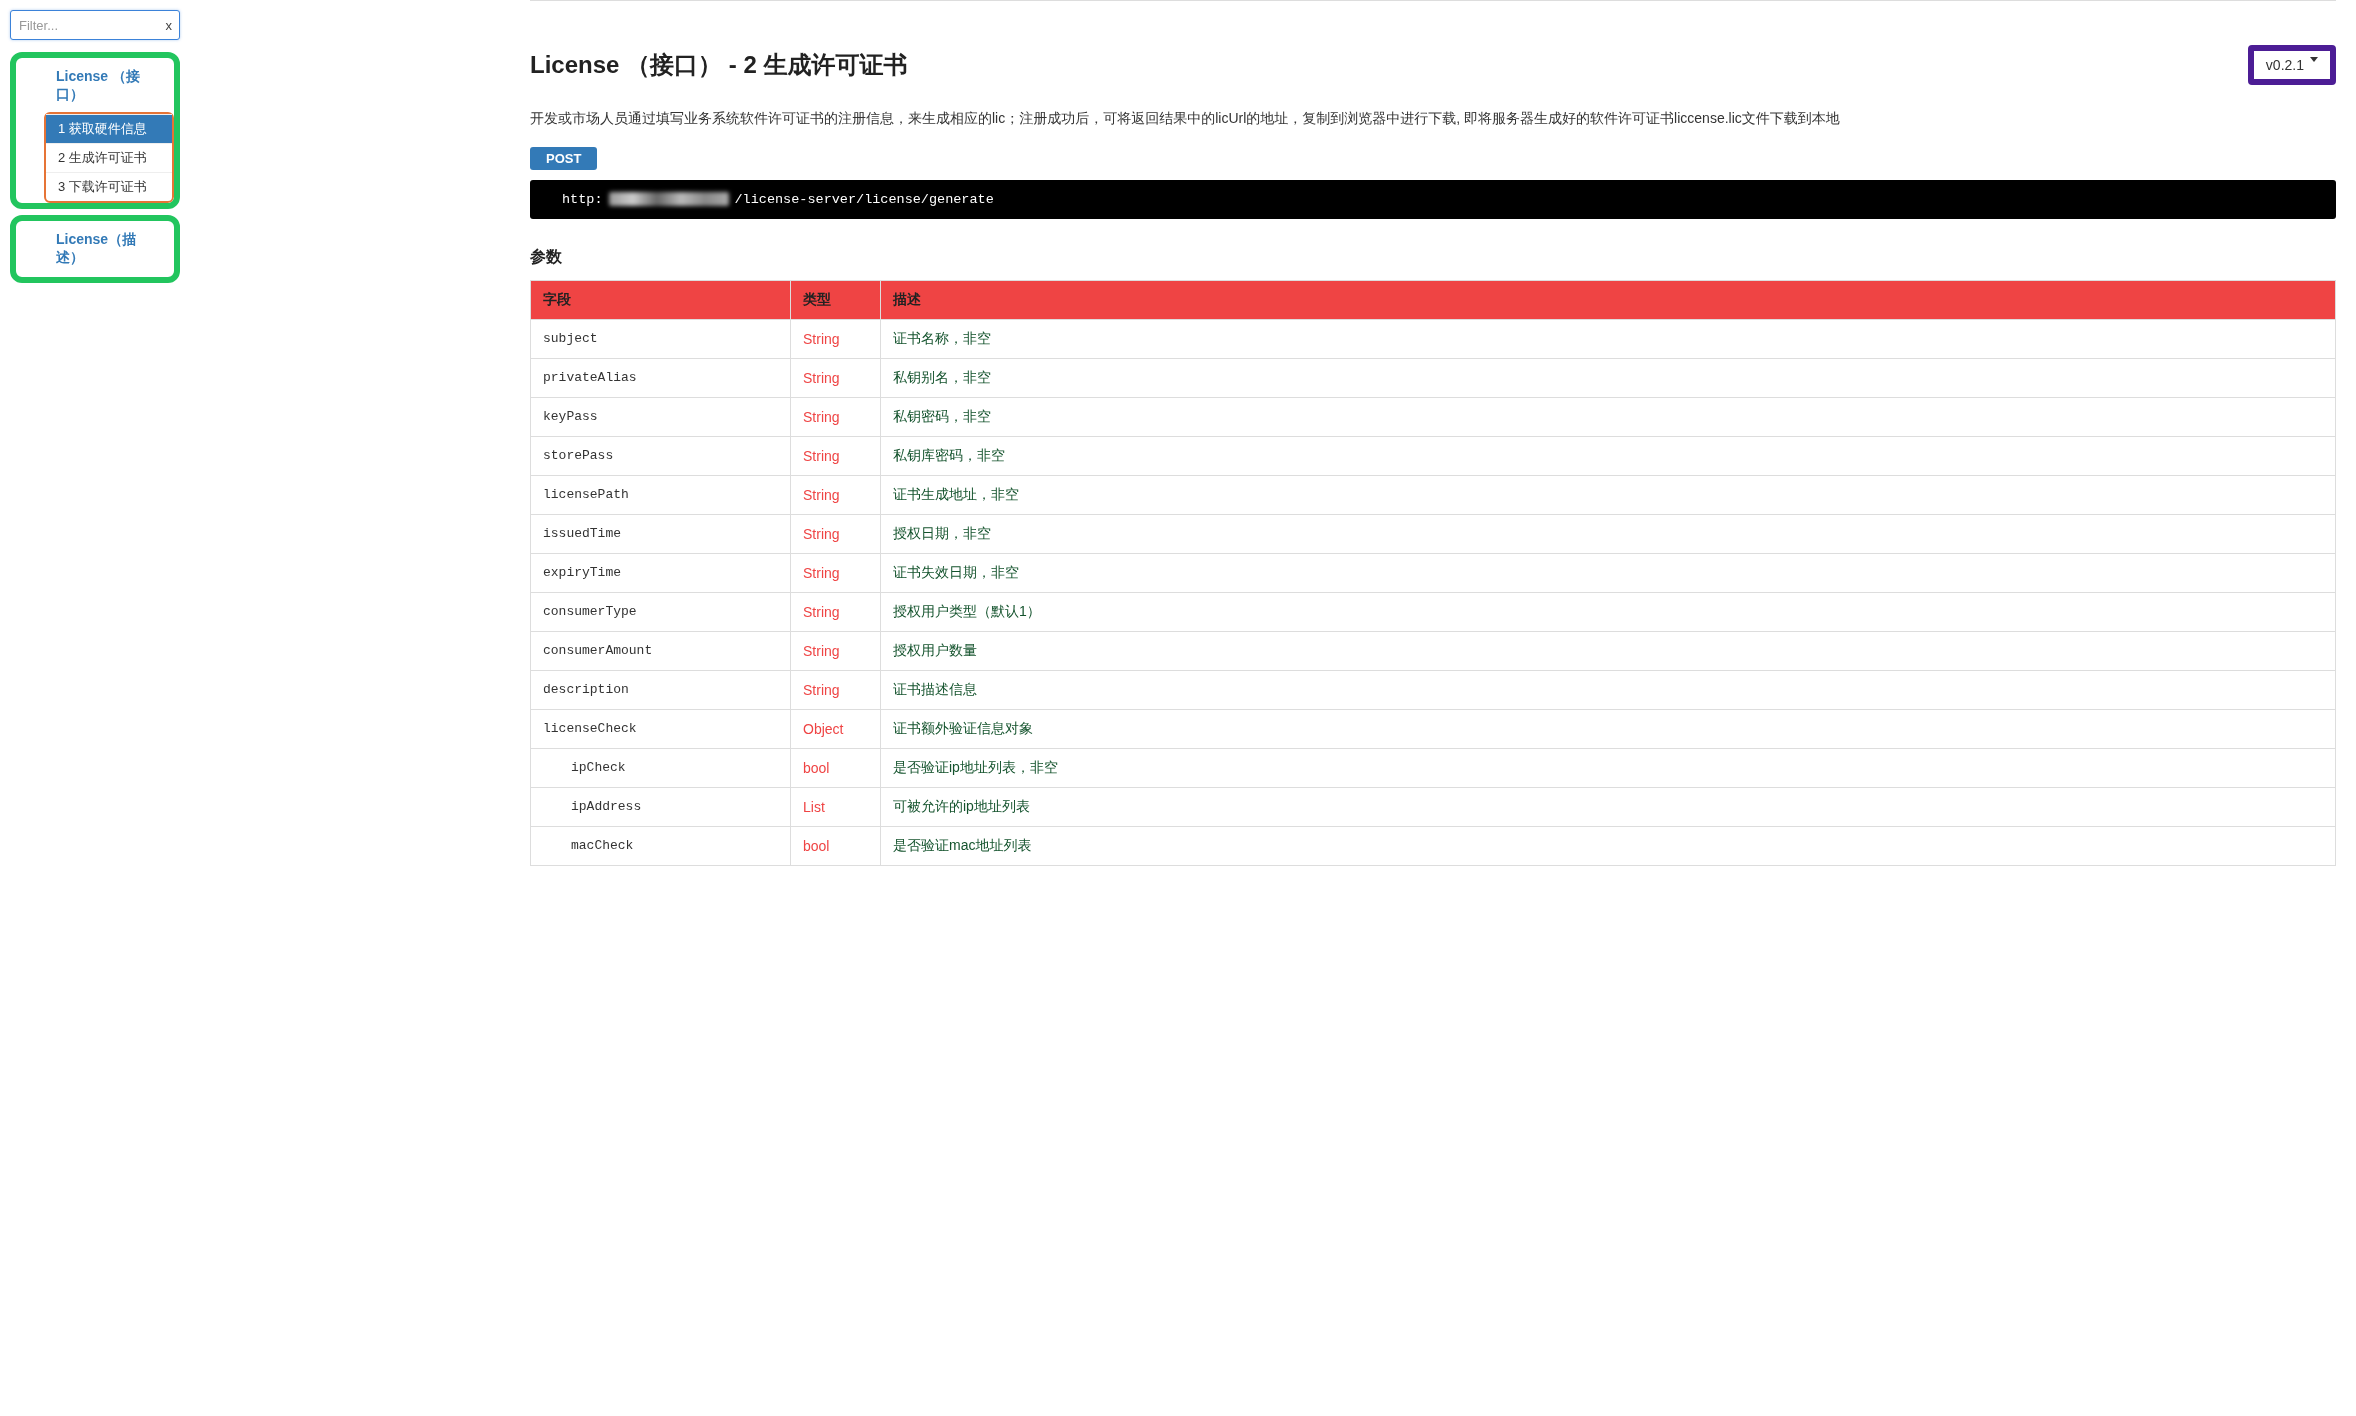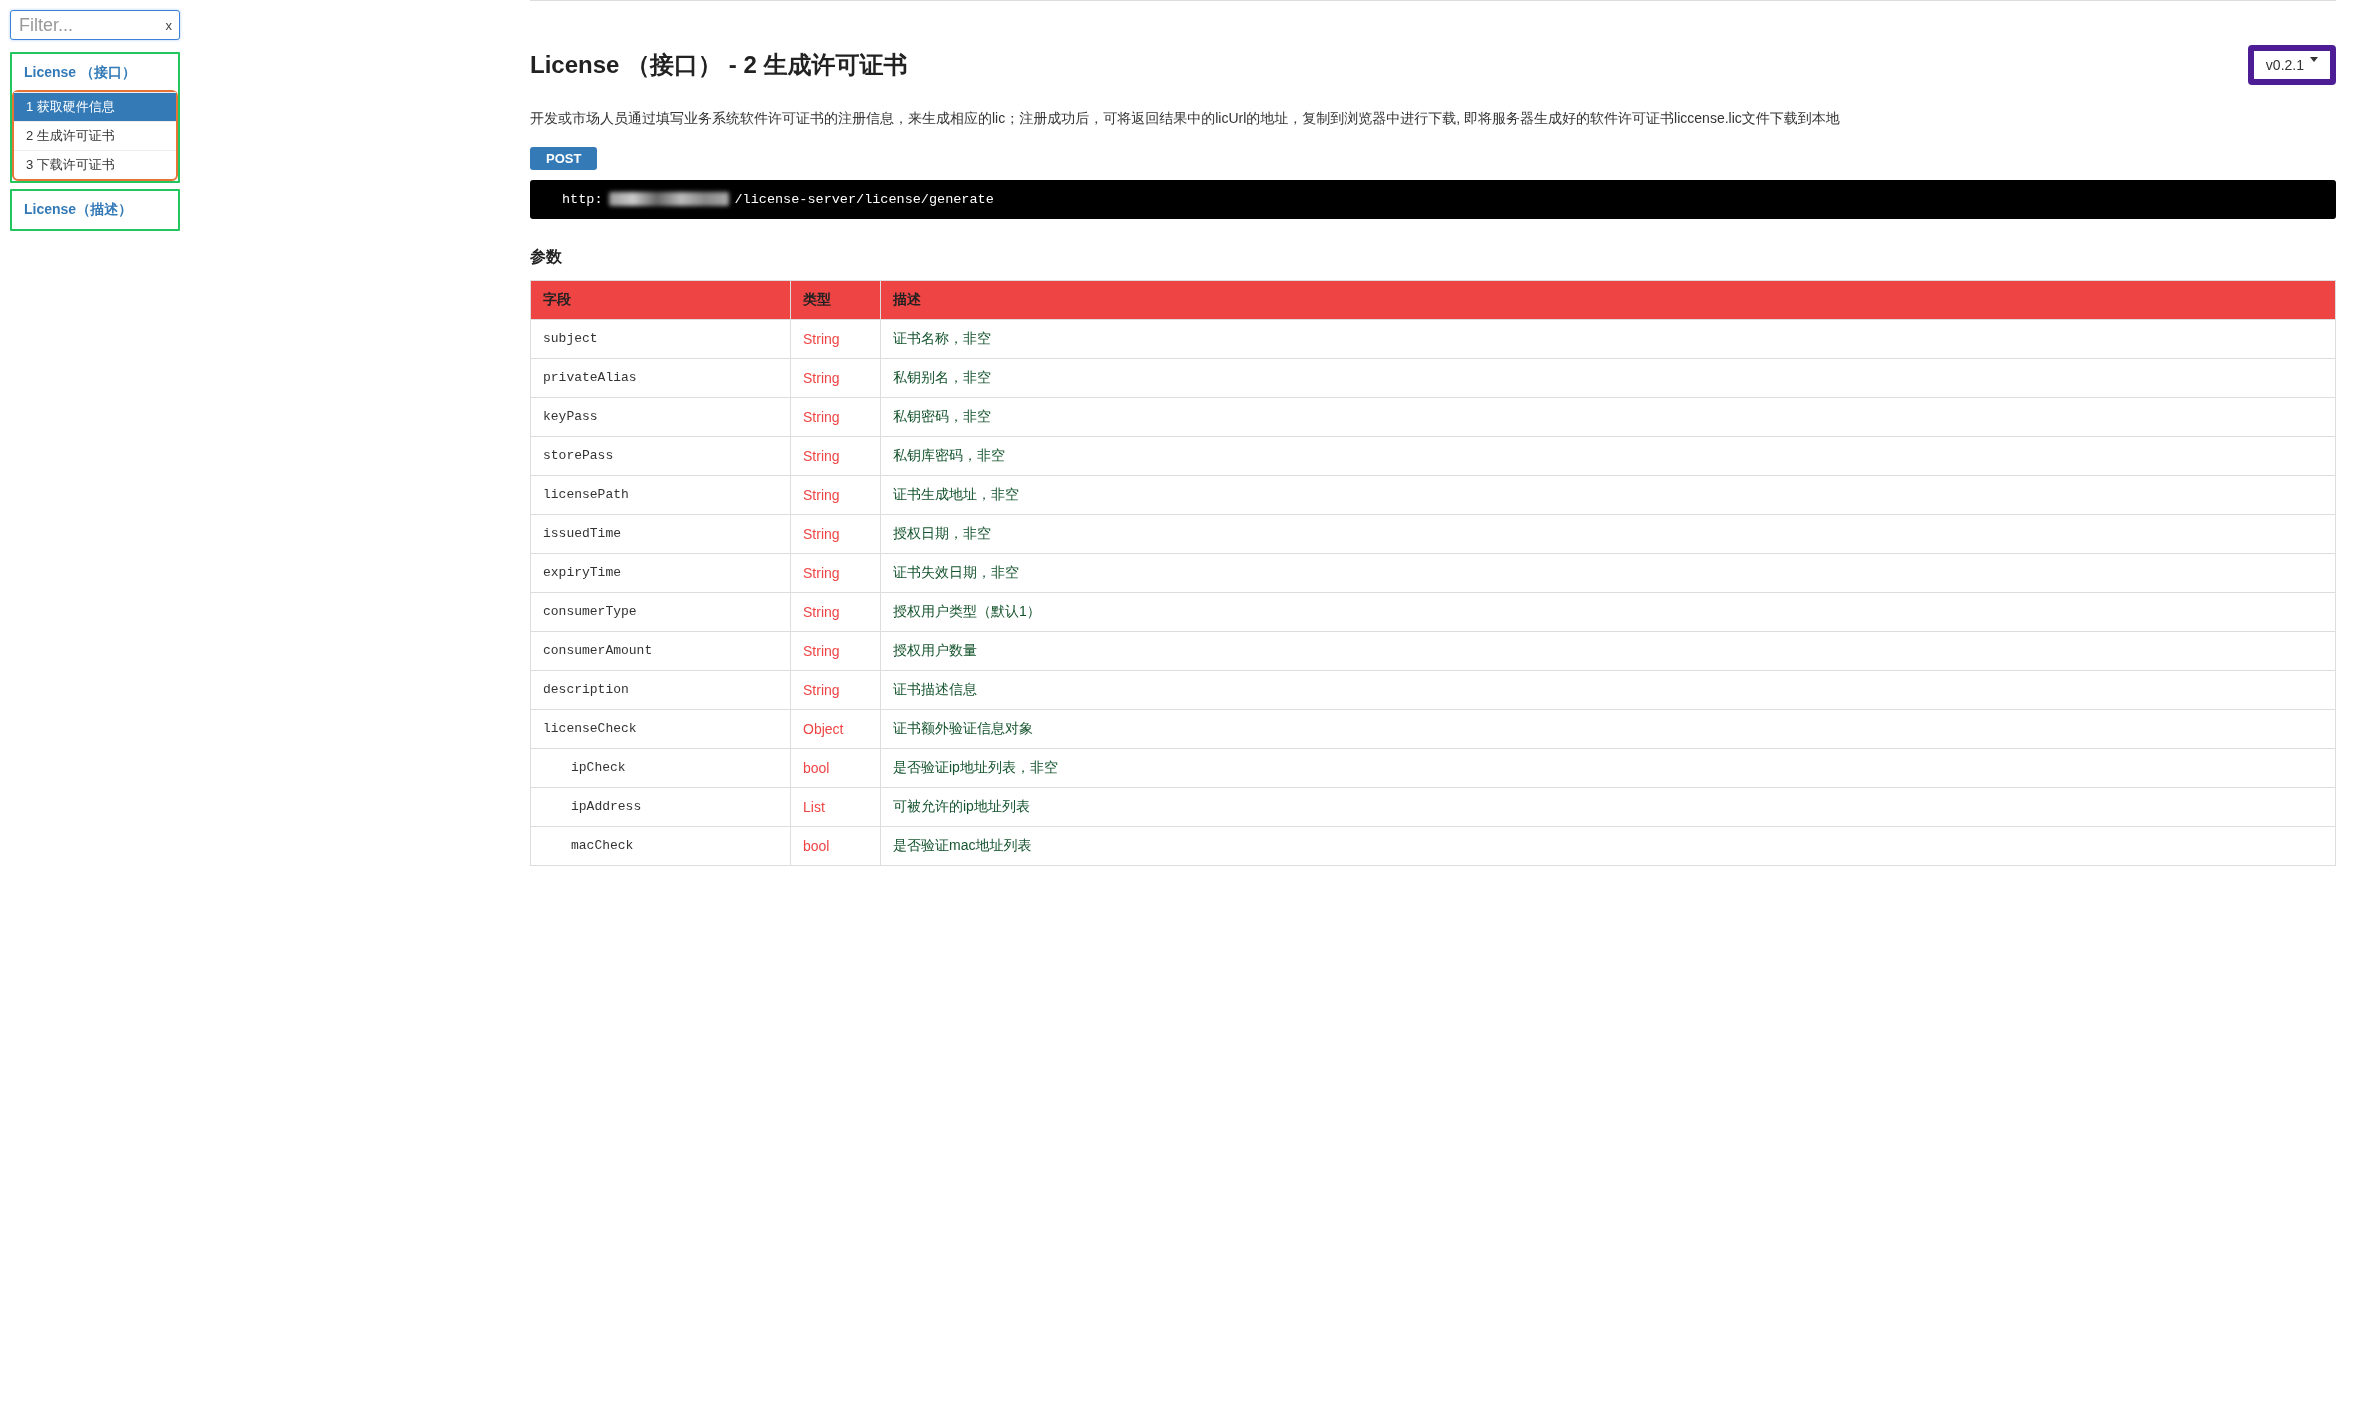--- a/index.html
+++ b/index.html
@@ -18,41 +18,42 @@
   .filter-wrap {
     position: relative;
     margin-bottom: 12px;
   }
   .filter-input {
     width: 100%;
     height: 30px;
     padding: 4px 26px 4px 8px;
     border: 1px solid #3b82d9;
     border-radius: 3px;
-    font-size: 18px;
+    font-size: 13px;
     outline: none;
     color: #555;
     box-shadow: 0 0 3px rgba(59,130,217,0.4);
   }
   .filter-input::placeholder { color: #999; }
   .filter-clear {
     position: absolute;
     right: 8px;
     top: 50%;
     transform: translateY(-50%);
     font-size: 13px;
     color: #444;
     cursor: pointer;
     user-select: none;
   }
   .nav-group {
-    border: 2px solid #22c55e;
-    border-radius: 1px;
+    border: 6px solid #22c55e;
+    border-radius: 12px;
     margin-bottom: 6px;
     overflow: hidden;
+    padding-left: 28px;
   }
   .nav-group-title {
     padding: 10px 12px;
     font-weight: 600;
     color: #337ab7;
     cursor: pointer;
     font-size: 14px;
   }
   .nav-items { }
   .nav-item {

